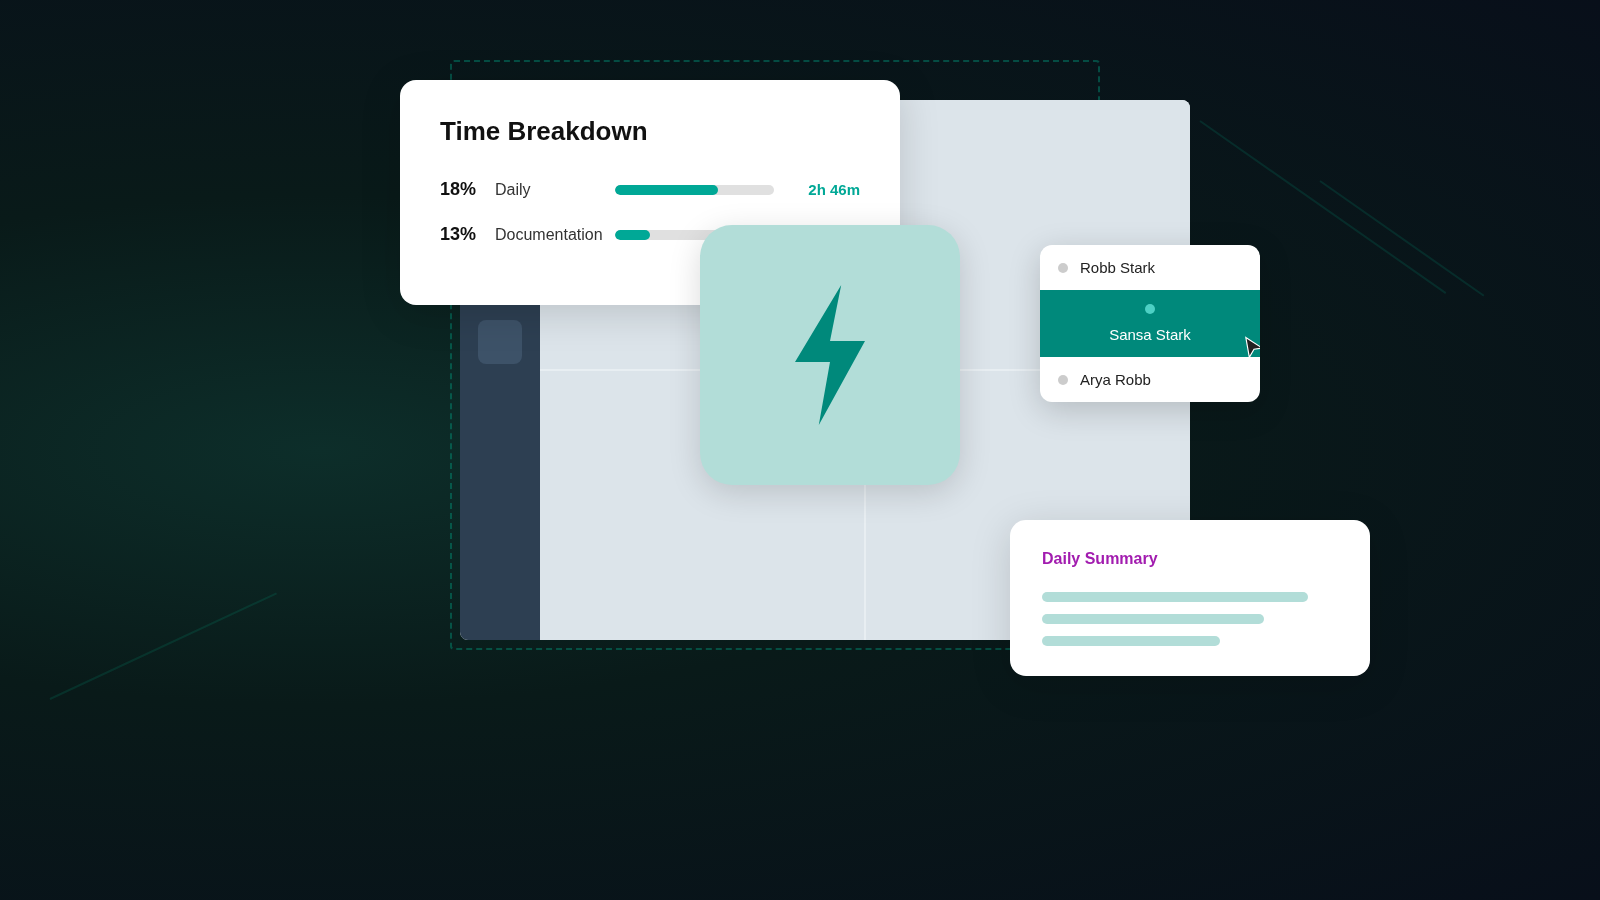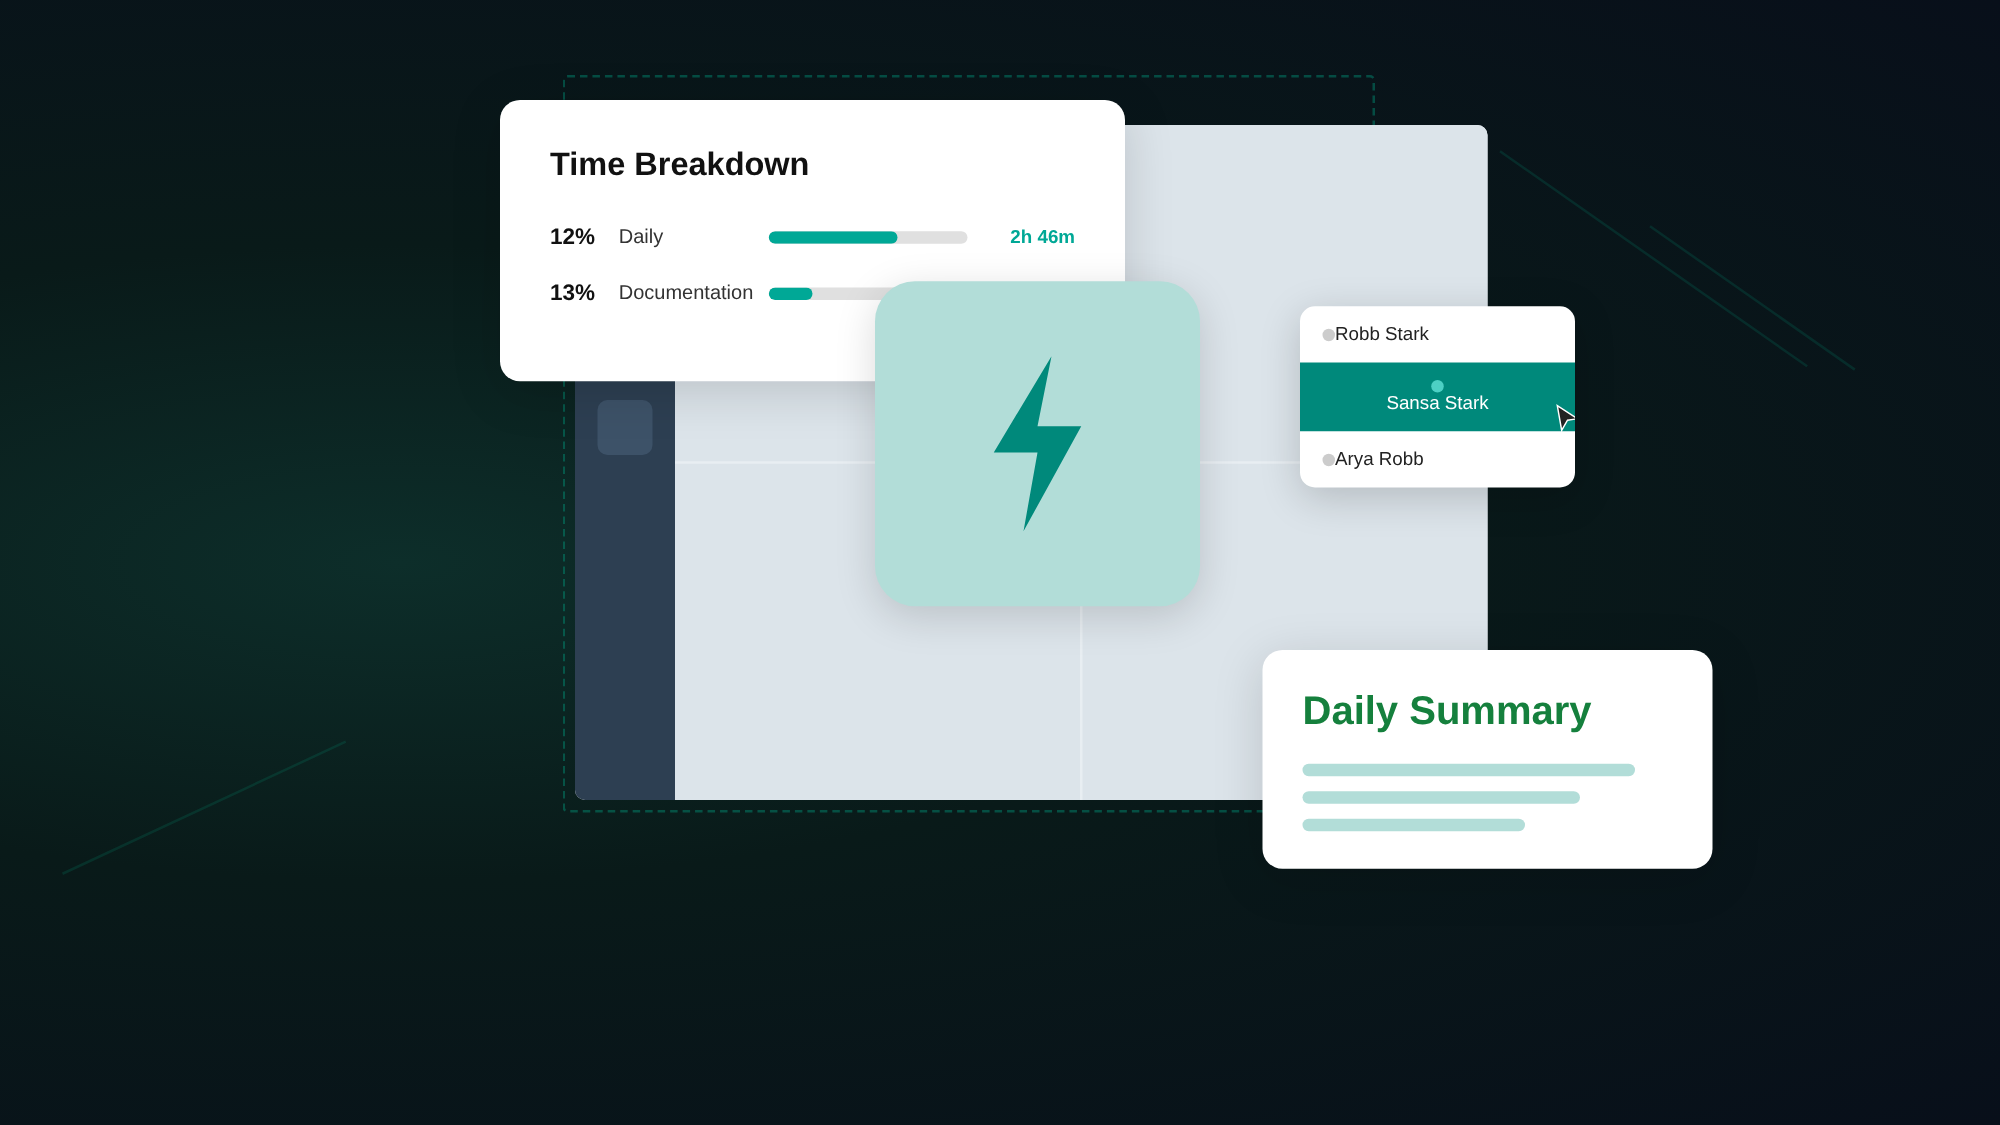--- a/index.html
+++ b/index.html
@@ -228,20 +228,21 @@
       border-radius: 12px;
       box-shadow: 0 8px 32px rgba(0,0,0,0.18);
       z-index: 25;
       overflow: hidden;
     }
 
     .user-item {
       display: flex;
       align-items: center;
       padding: 14px 18px;
+      gap: 12px;
       font-size: 15px;
       color: #222;
       cursor: pointer;
     }
 
     .user-item.selected {
       background: #00897b;
       color: white;
     }
 
@@ -277,23 +278,23 @@
       left: 760px;
       width: 360px;
       background: white;
       border-radius: 16px;
       padding: 30px 32px;
       box-shadow: 0 8px 40px rgba(0,0,0,0.15);
       z-index: 20;
     }
 
     .summary-title {
-      font-size: 32px;
+      font-size: 16px;
       font-weight: 700;
-      color: #15803d;
+      color: #a21caf;
       margin-bottom: 24px;
     }
 
     .summary-line {
       height: 10px;
       border-radius: 5px;
       background: #b2ddd8;
       margin-bottom: 12px;
     }
 
@@ -327,21 +328,21 @@
         <div class="app-cell app-cell-2"></div>
         <div class="app-cell app-cell-3"></div>
         <div class="app-cell app-cell-4"></div>
       </div>
     </div>
 
     <div class="time-breakdown-card">
       <div class="card-title">Time Breakdown</div>
 
       <div class="breakdown-row">
-        <span class="pct-label">12%</span>
+        <span class="pct-label">18%</span>
         <span class="cat-label">Daily</span>
         <div class="bar-track">
           <div class="bar-fill" style="width: 65%"></div>
         </div>
         <span class="time-label">2h 46m</span>
       </div>
 
 
       <div class="breakdown-row">
         <span class="pct-label">13%</span>

